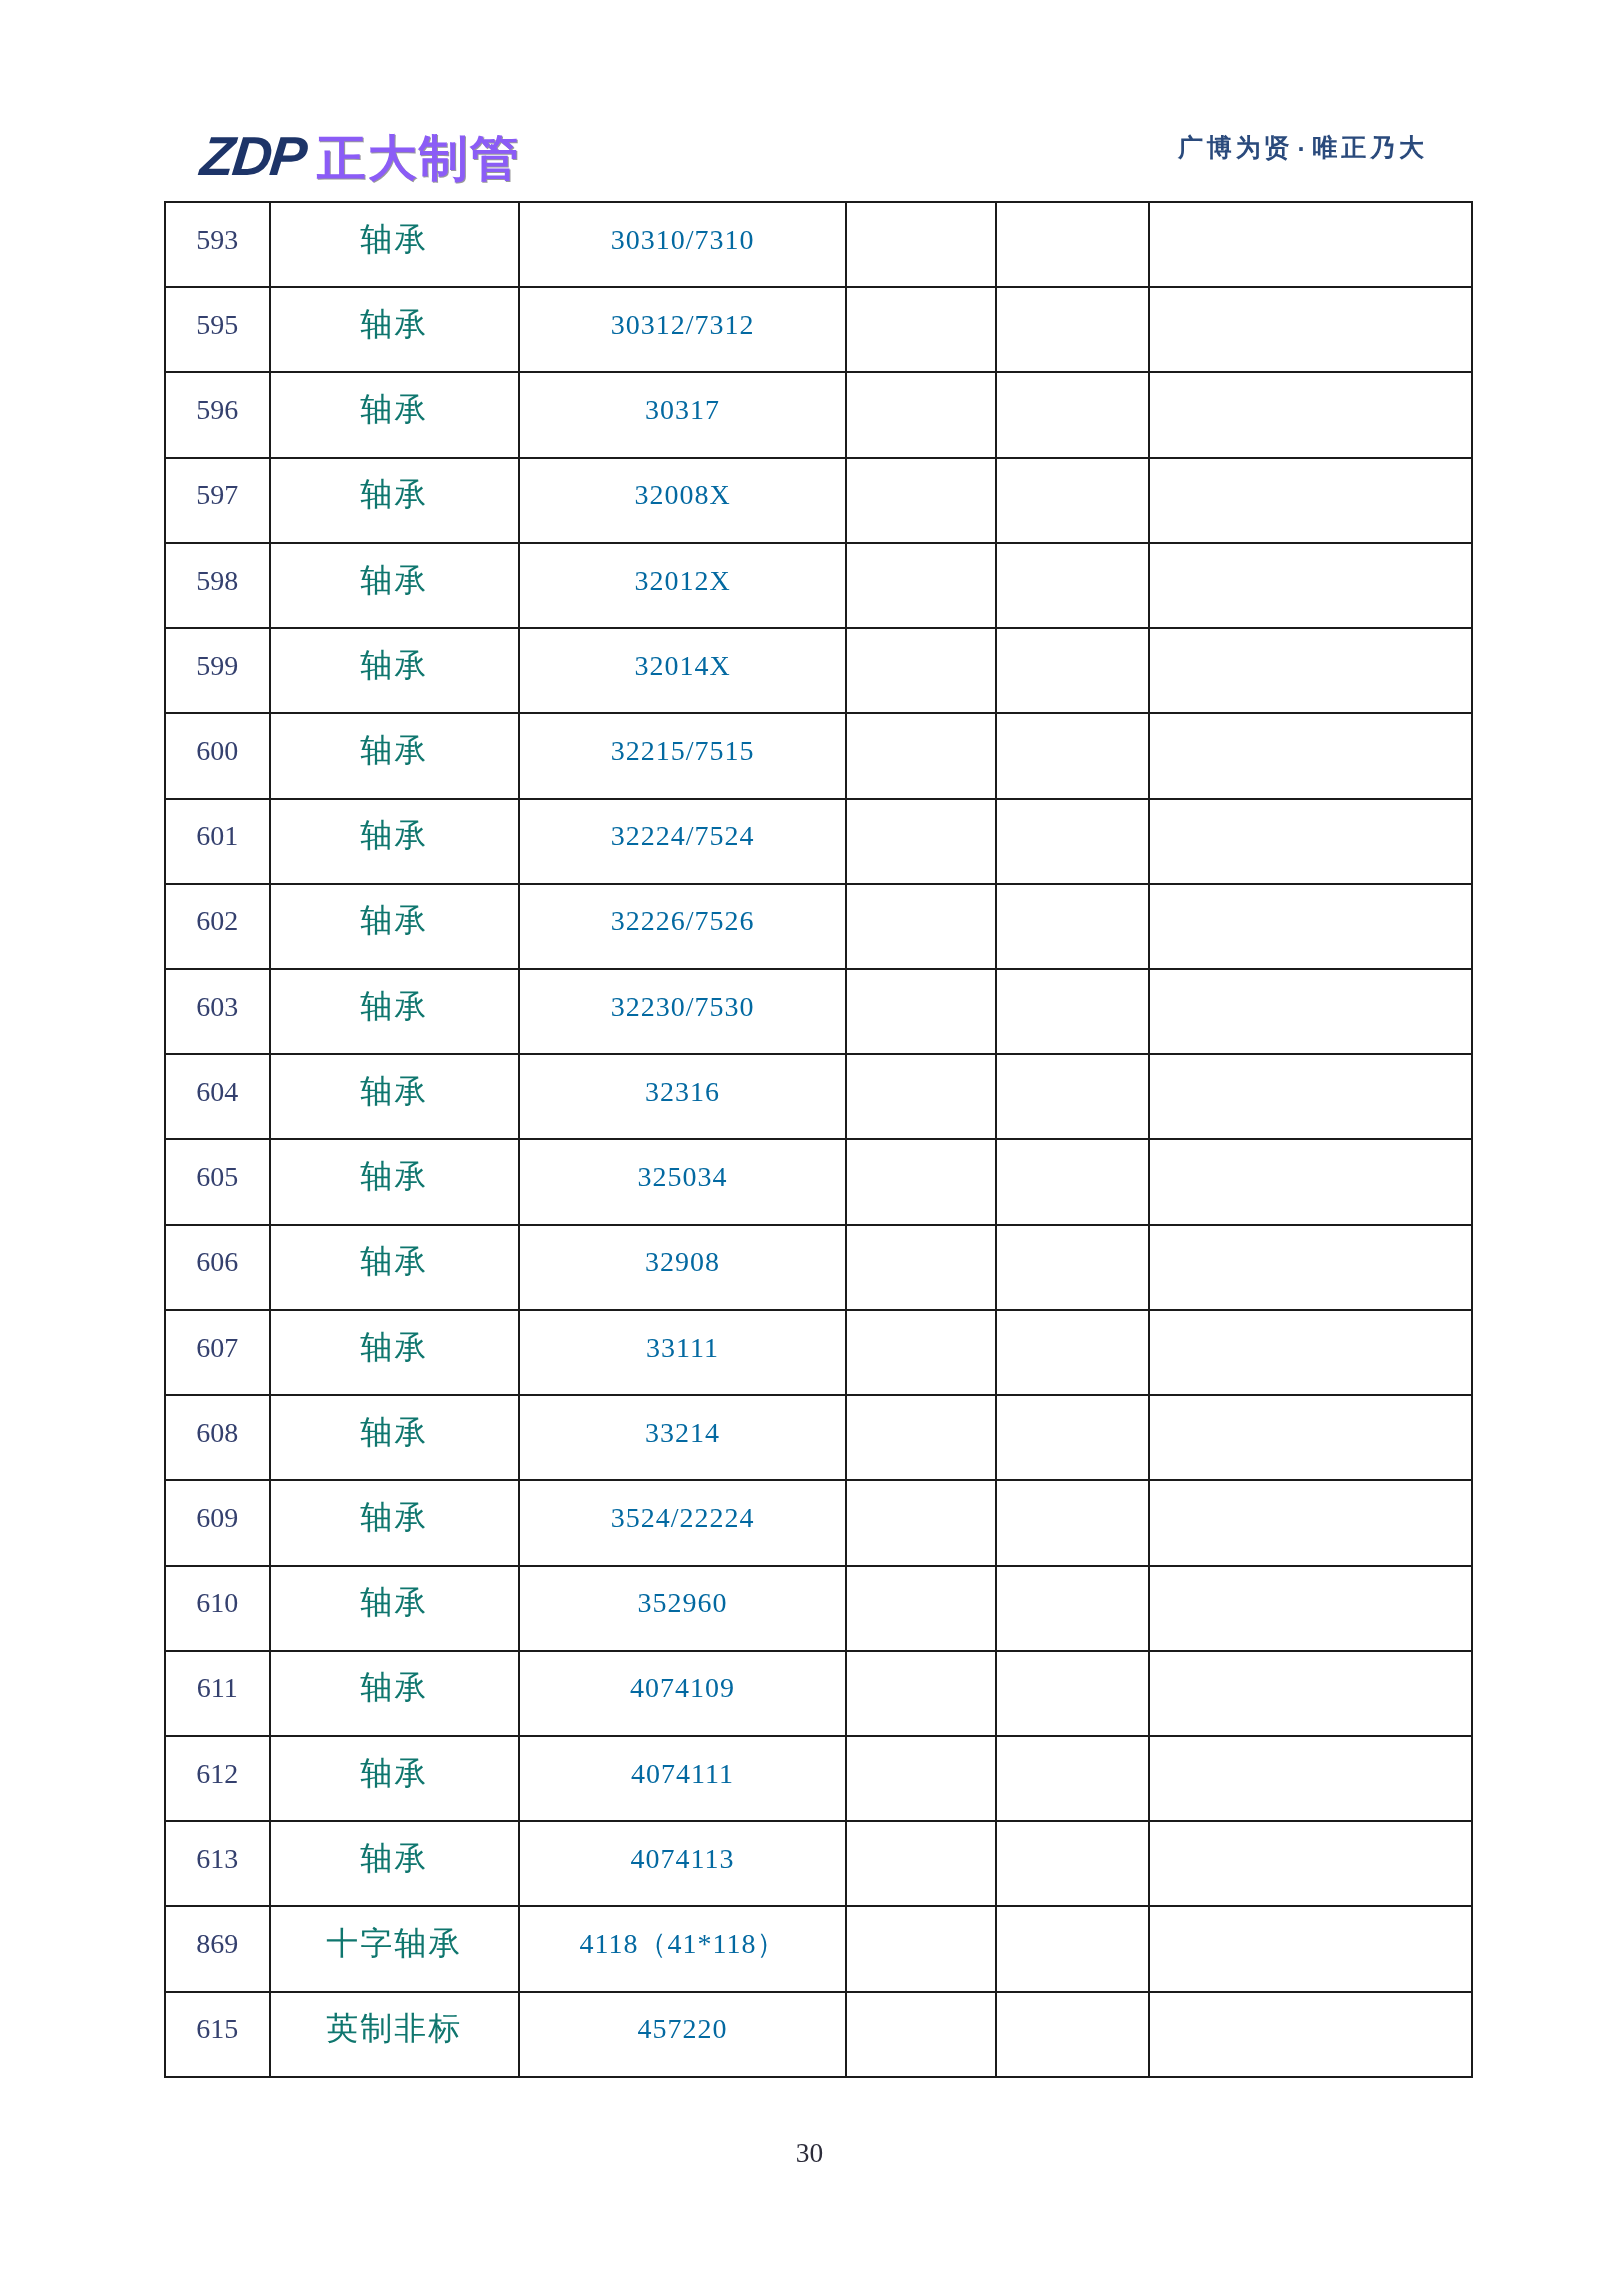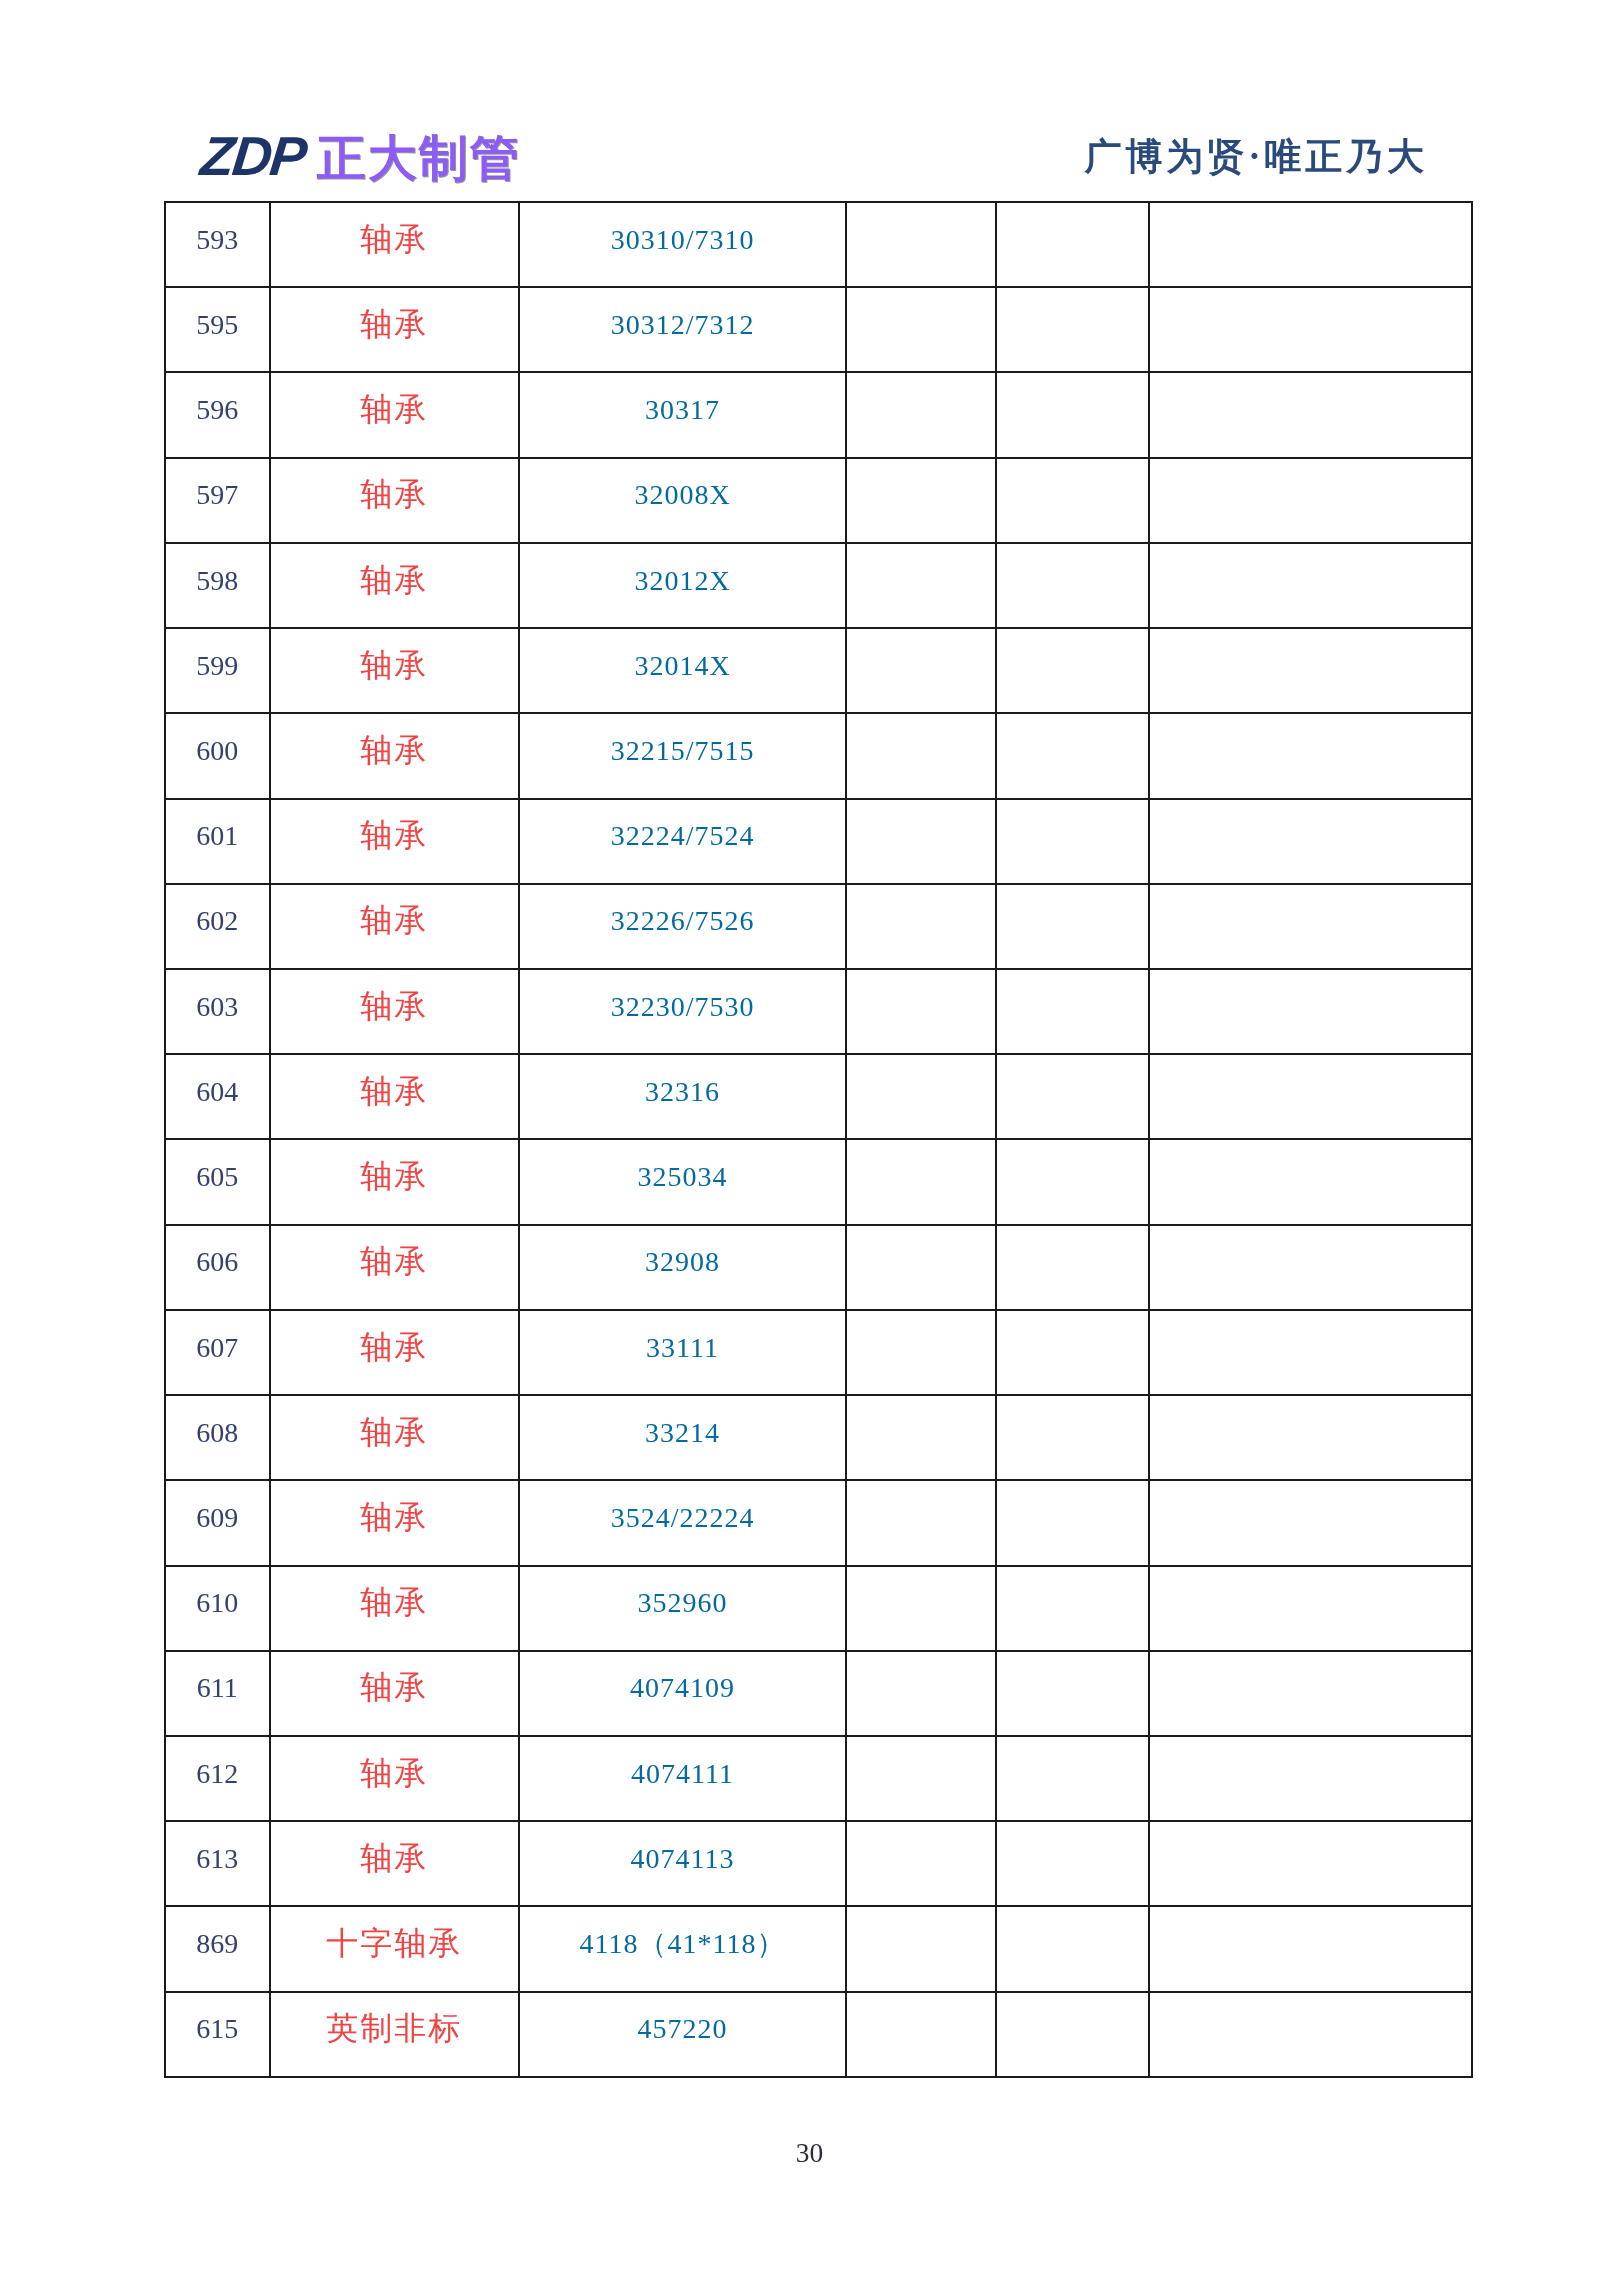--- a/index.html
+++ b/index.html
@@ -53,23 +53,23 @@
     line-height: 1;
     color: #8b5cf6;
     letter-spacing: 2px;
     text-shadow: 1px 1px 0 #9a9a9a;
   }
 
   .slogan {
     position: absolute;
     right: 191px;
     top: 135px;
-    font-family: Liberation Serif, serif;
+    font-family: Liberation Mono, monospace;
     font-weight: 700;
-    font-size: 37px;
+    font-size: 25px;
     line-height: 1.2;
     color: #2a4a7c;
     letter-spacing: 3.9px;
     white-space: nowrap;
   }
 
   
   .parts-table {
     position: absolute;
     left: 164px;
@@ -97,21 +97,21 @@
 
   .cell-no {
     font-family: "Liberation Serif", "DejaVu Serif", serif;
     font-size: 28px;
     color: #34406e;
   }
 
   .cell-category {
     font-family: "Liberation Serif", "DejaVu Serif", serif;
     font-size: 32px;
-    color: #ef4444;
+    color: #0f766e;
     letter-spacing: 2px;
   }
 
   .cell-model {
     font-family: "Liberation Serif", "DejaVu Serif", serif;
     font-size: 28px;
     color: #0369a1;
     letter-spacing: 1px;
   }
 

